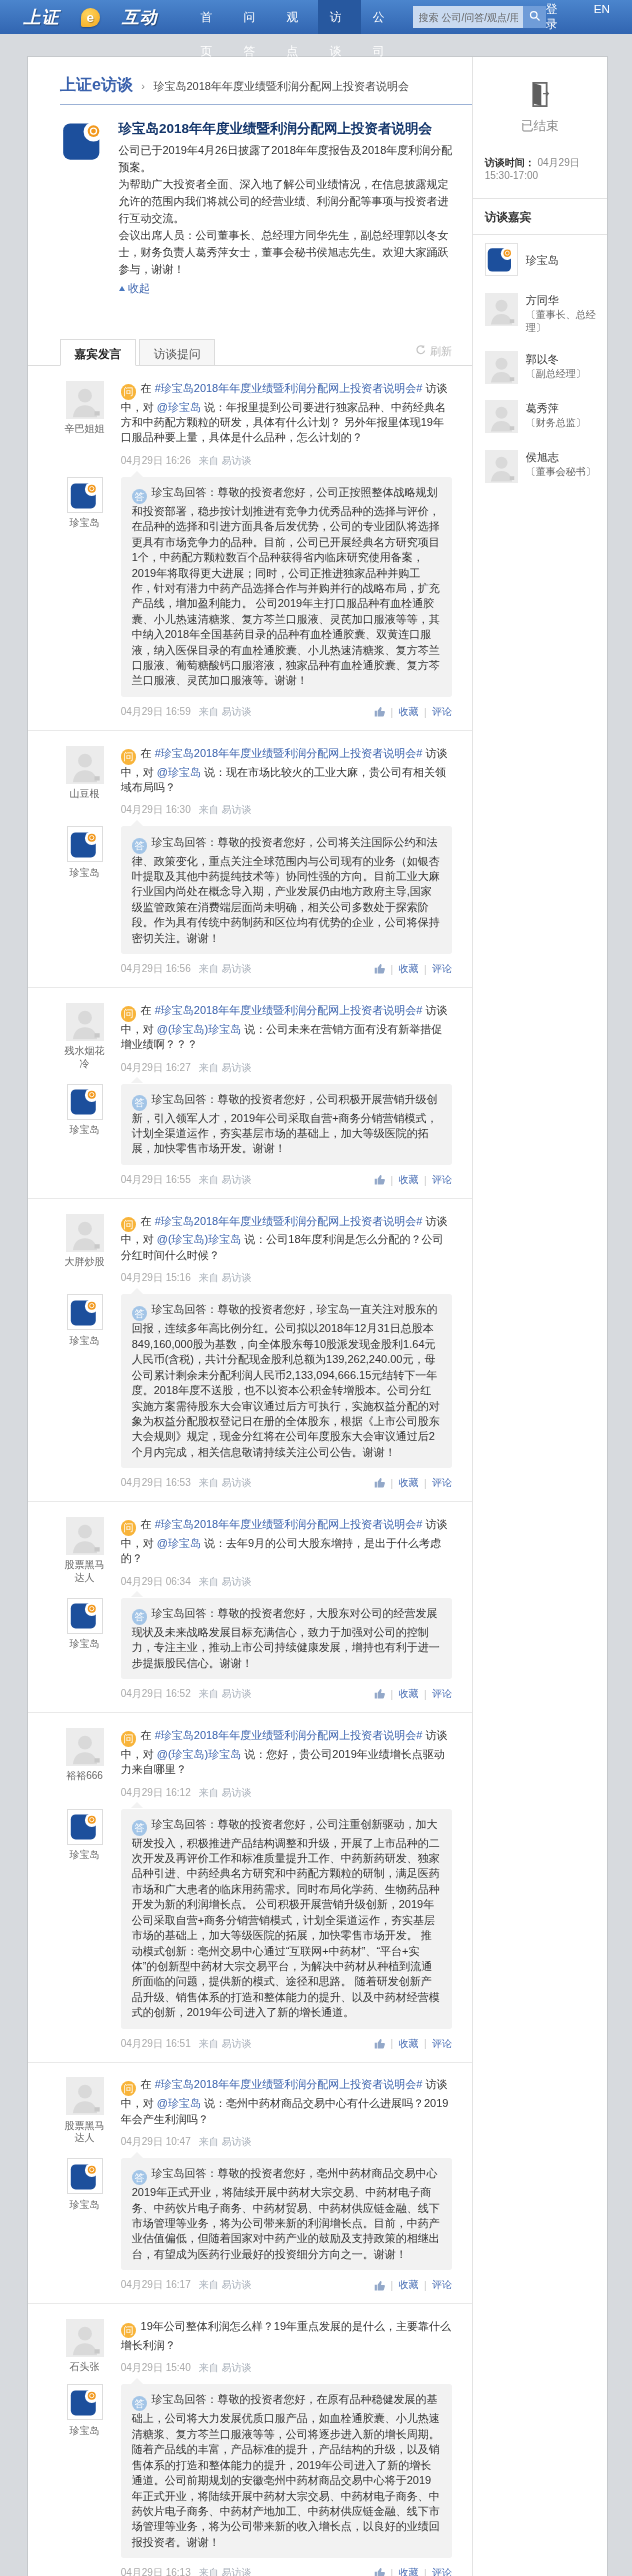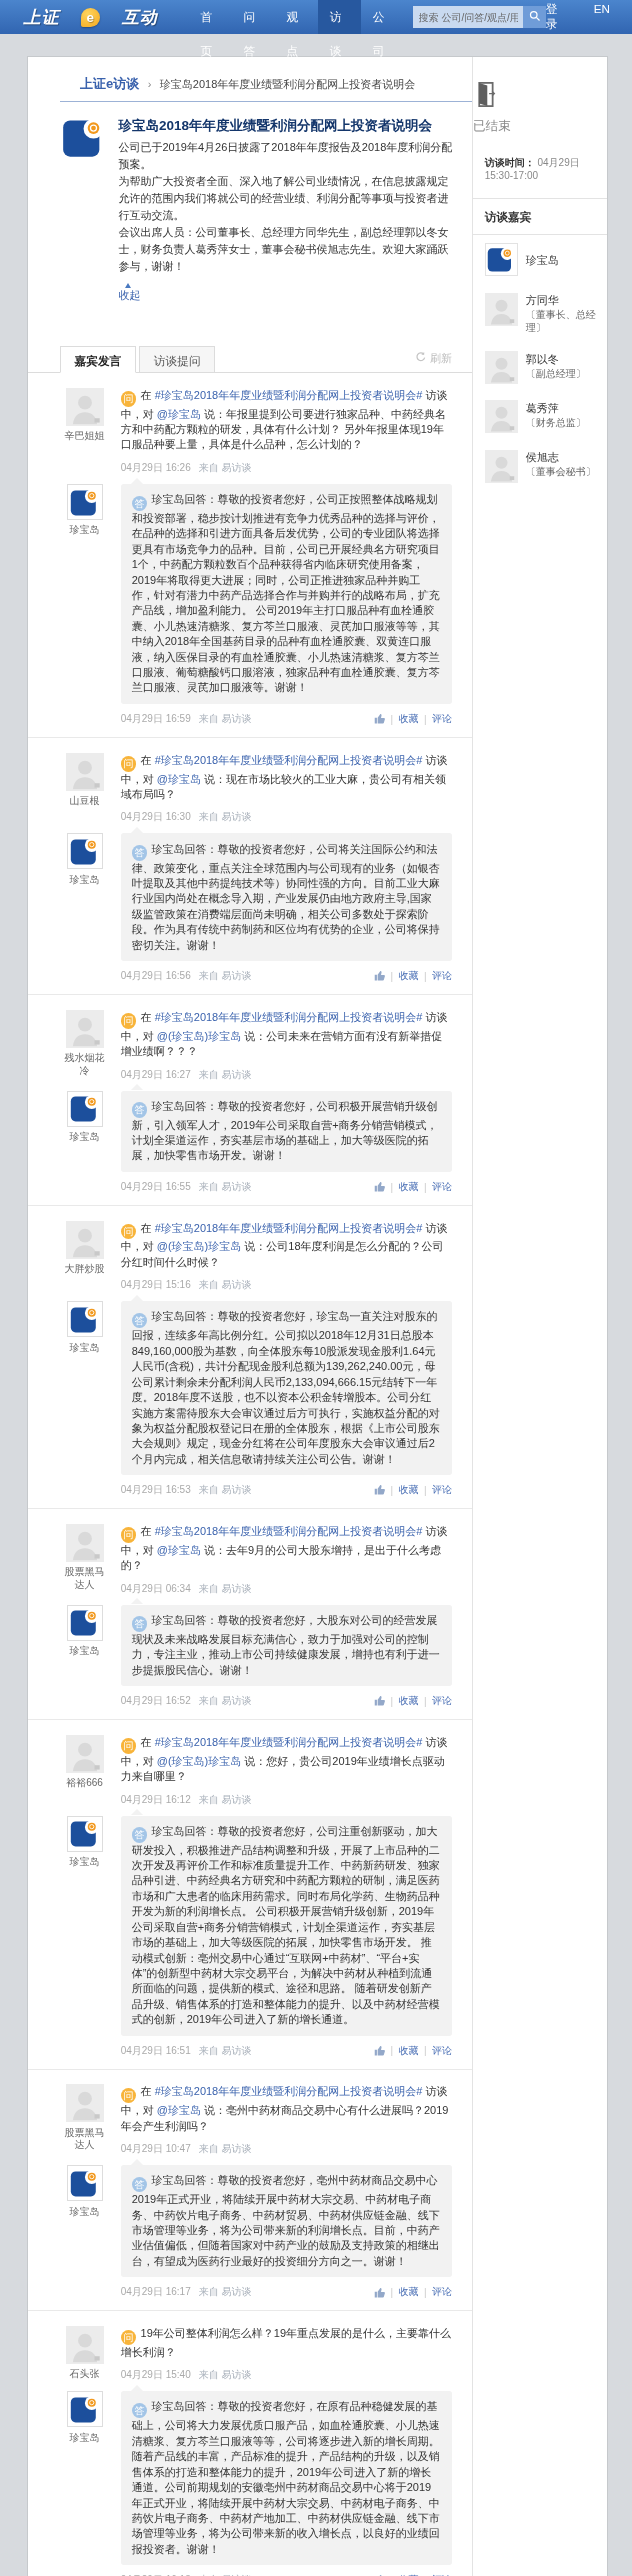--- a/index.html
+++ b/index.html
@@ -3,21 +3,21 @@
 <meta charset="utf-8">
 <style>
   * { box-sizing: border-box; }
   html,body { margin:0; padding:0; }
   body {
     width:632px; min-height:2576px;
     background:#d7dade;
     font-family:"Liberation Sans","DejaVu Sans",sans-serif;
     color:#333;
   }
-  a { text-decoration:none; cursor:pointer;flex-direction:column; }
+  a { text-decoration:none; cursor:pointer; }
 
   
   .topbar { height:34px; background:linear-gradient(#4b85cd,#3165b1); display:flex; align-items:center; color:#fff; }
   .logo { margin-left:23.5px; display:flex; align-items:center; font-weight:bold; font-style:italic; font-size:17px; letter-spacing:0.9px; white-space:nowrap; text-shadow:0.9px 0.9px 0.9px rgba(0,0,0,.35);gap:20px; }
   .logo-e { width:19px; height:19px; margin:0 1.8px; background:radial-gradient(circle at 35% 30%,#ffd45e,#f5a91e); color:#fff; border-radius:55% 55% 55% 12%; display:inline-flex; align-items:center; justify-content:center; font-style:normal; font-size:13.5px; font-weight:bold; box-shadow:0 0.9px 1.8px rgba(0,0,0,.3); }
   .nav { display:flex; height:34px; margin-left:31px; }
   .nav-item { padding:0 11.7px; line-height:34px; font-size:11.7px; color:#fff; }
   .nav-item.active { background:#27589f; }
   .searchbox { display:flex; height:22px; margin-left:9px; }
   .search-input { width:110px; height:22px; border:0; background:#c9daf0; color:#444; font-size:10px; padding:0 5.4px; outline:none; font-family:inherit; }
@@ -26,21 +26,21 @@
   .top-links { margin-left:auto; margin-right:22px; display:flex; gap:30px; font-size:11.7px; }
   .top-links span { cursor:pointer; }
 
   
   .card { margin:22px 24.4px 18px 27px; background:#fff; border:0.9px solid #c6c9cc; display:flex; align-items:stretch; }
   .main-col { width:444px; flex:none; padding-bottom:23.5px; }
   .side-col { flex:1; border-left:0.9px solid #e3e3e3; }
 
   
   .breadcrumb { margin:18px 9px 0 32px; font-size:11px; color:#444; }
-  .breadcrumb .root { color:#3a62ad; font-weight:bold; font-size:13px;margin-left:20px; }
+  .breadcrumb .root { color:#3a62ad; font-weight:bold; font-size:16px; }
   .breadcrumb .bc-sep { color:#888; margin:0 5.4px; }
   .bc-line { margin:8.1px 0 14.5px 32px; border-bottom:1.8px solid #9cb2d6; }
   .meet-head { margin:0 12.6px 0 34px; display:flex; }
   .meet-logo { width:42px; height:42px; flex:none; }
   .meet-info { margin-left:14.5px; }
   .meet-title { font-size:13.5px; font-weight:bold; color:#14366b; margin-bottom:4.5px; }
   .meet-desc { font-size:11px; color:#333; line-height:17px; }
   .collapse-link { display:inline-flex; align-items:center; color:#3a62ad; font-size:11px; margin-top:2.7px; }
   .collapse-arrow { width:0; height:0; border-left:3.6px solid transparent; border-right:3.6px solid transparent; border-bottom:5.4px solid #4a79c0; margin-right:3.6px; }
 
@@ -69,21 +69,21 @@
   .meta-src { margin-left:8.1px; color:#a8b0ba; }
   .actions { margin-left:auto; display:flex; align-items:center; gap:5.4px; font-size:10px; }
   .actions a { color:#4a6fb5; }
   .actions .sep { color:#ccc; }
   .like-btn { display:inline-flex; cursor:pointer; }
   .a-bubble { background:#f2f2f2; border-radius:2.7px; padding:8.1px 11px; position:relative; font-size:11px; line-height:15.4px; color:#333; }
   .a-bubble::before { content:""; position:absolute; top:-6.3px; left:10px; border-left:6.3px solid transparent; border-right:6.3px solid transparent; border-bottom:6.3px solid #f2f2f2; }
   .a-text { display:inline; }
 
   
-  .status-box { text-align:left; padding:23.5px 0 12.6px; }
+  .status-box { text-align:center; padding:23.5px 0 12.6px; }
   .status-text { color:#888; font-size:12.6px; margin-top:7.2px; }
   .time-row { font-size:10px; padding:9px 9px 16.3px 11.7px; border-bottom:0.9px solid #e3e3e3; }
   .time-label { font-weight:bold; color:#333; }
   .time-value { color:#888; }
   .guests-head { font-weight:bold; font-size:11.7px; color:#333; padding:11.7px 11.7px 9px; border-bottom:0.9px solid #e3e3e3; }
   .guest { display:flex; padding:8.1px 7.2px 8.1px 11.7px; align-items:flex-start; }
   .g-avatar { width:33px; height:33px; flex:none; overflow:hidden; }
   .g-avatar.g-logo { border:0.9px solid #e2e2e2; background:#fff; padding:1.8px; }
   .g-info { margin-left:8.1px; padding-top:0.9px; }
   .g-name { font-size:11px; color:#333; line-height:14.5px; }

